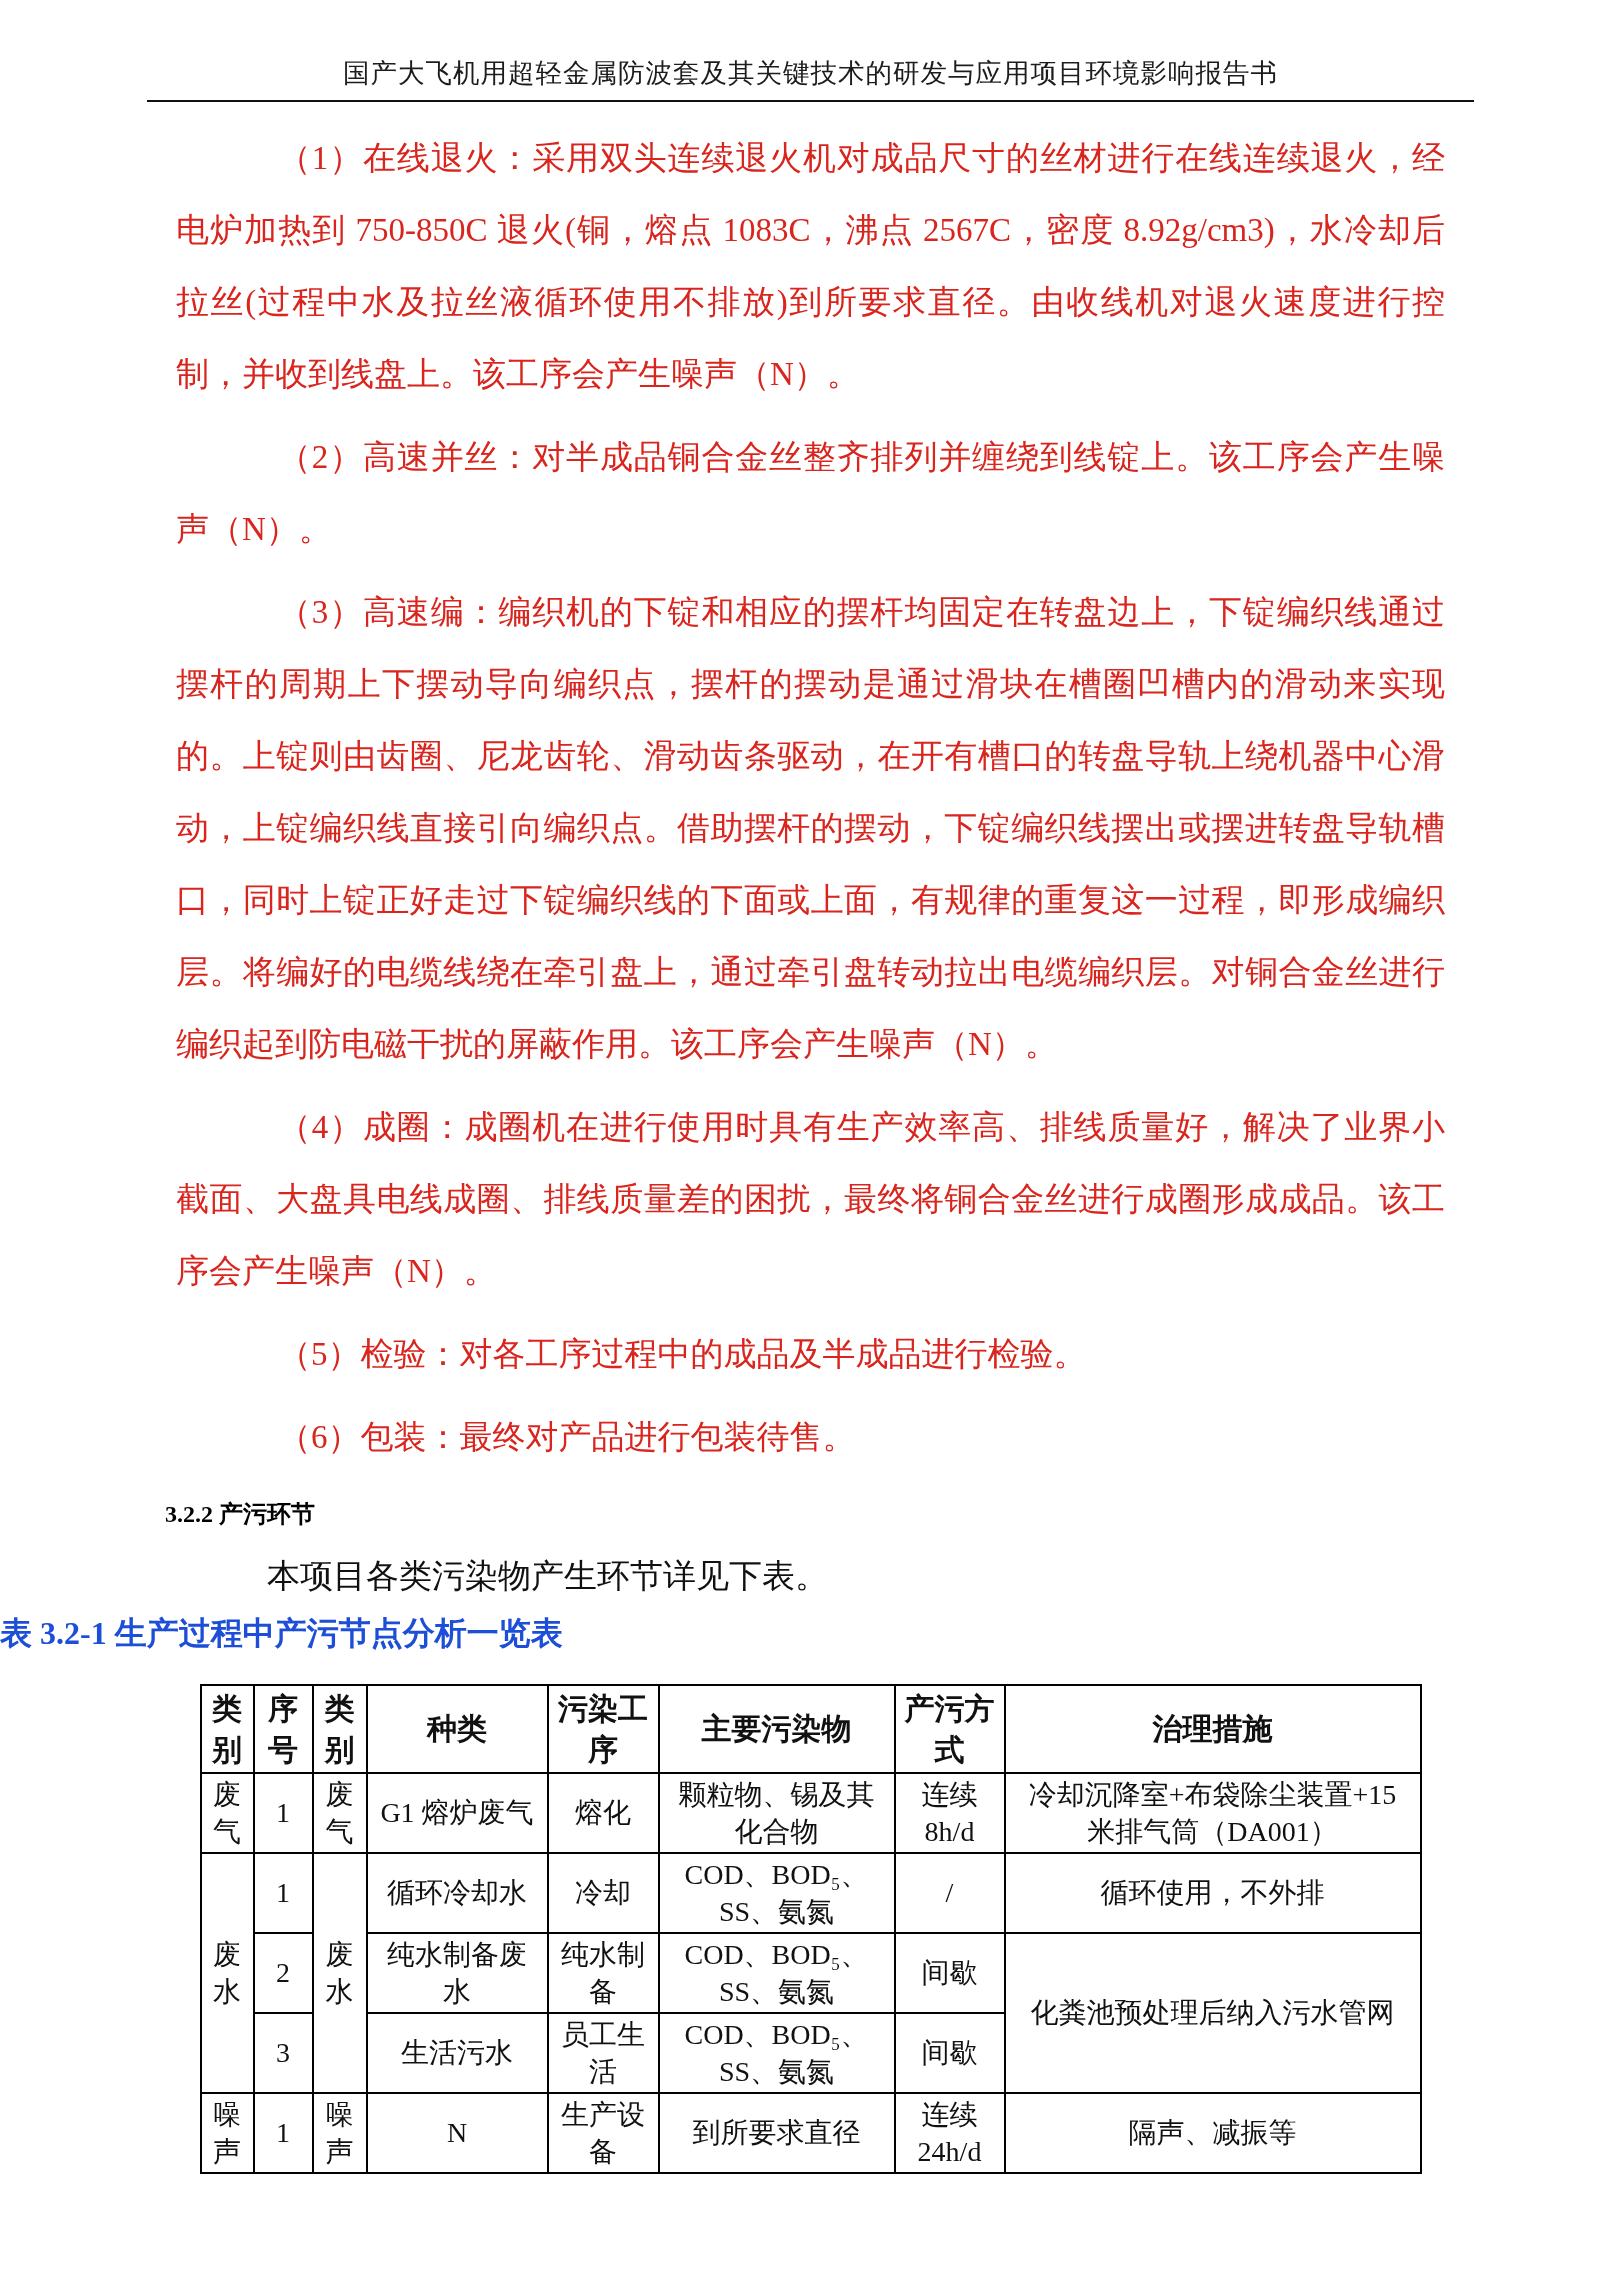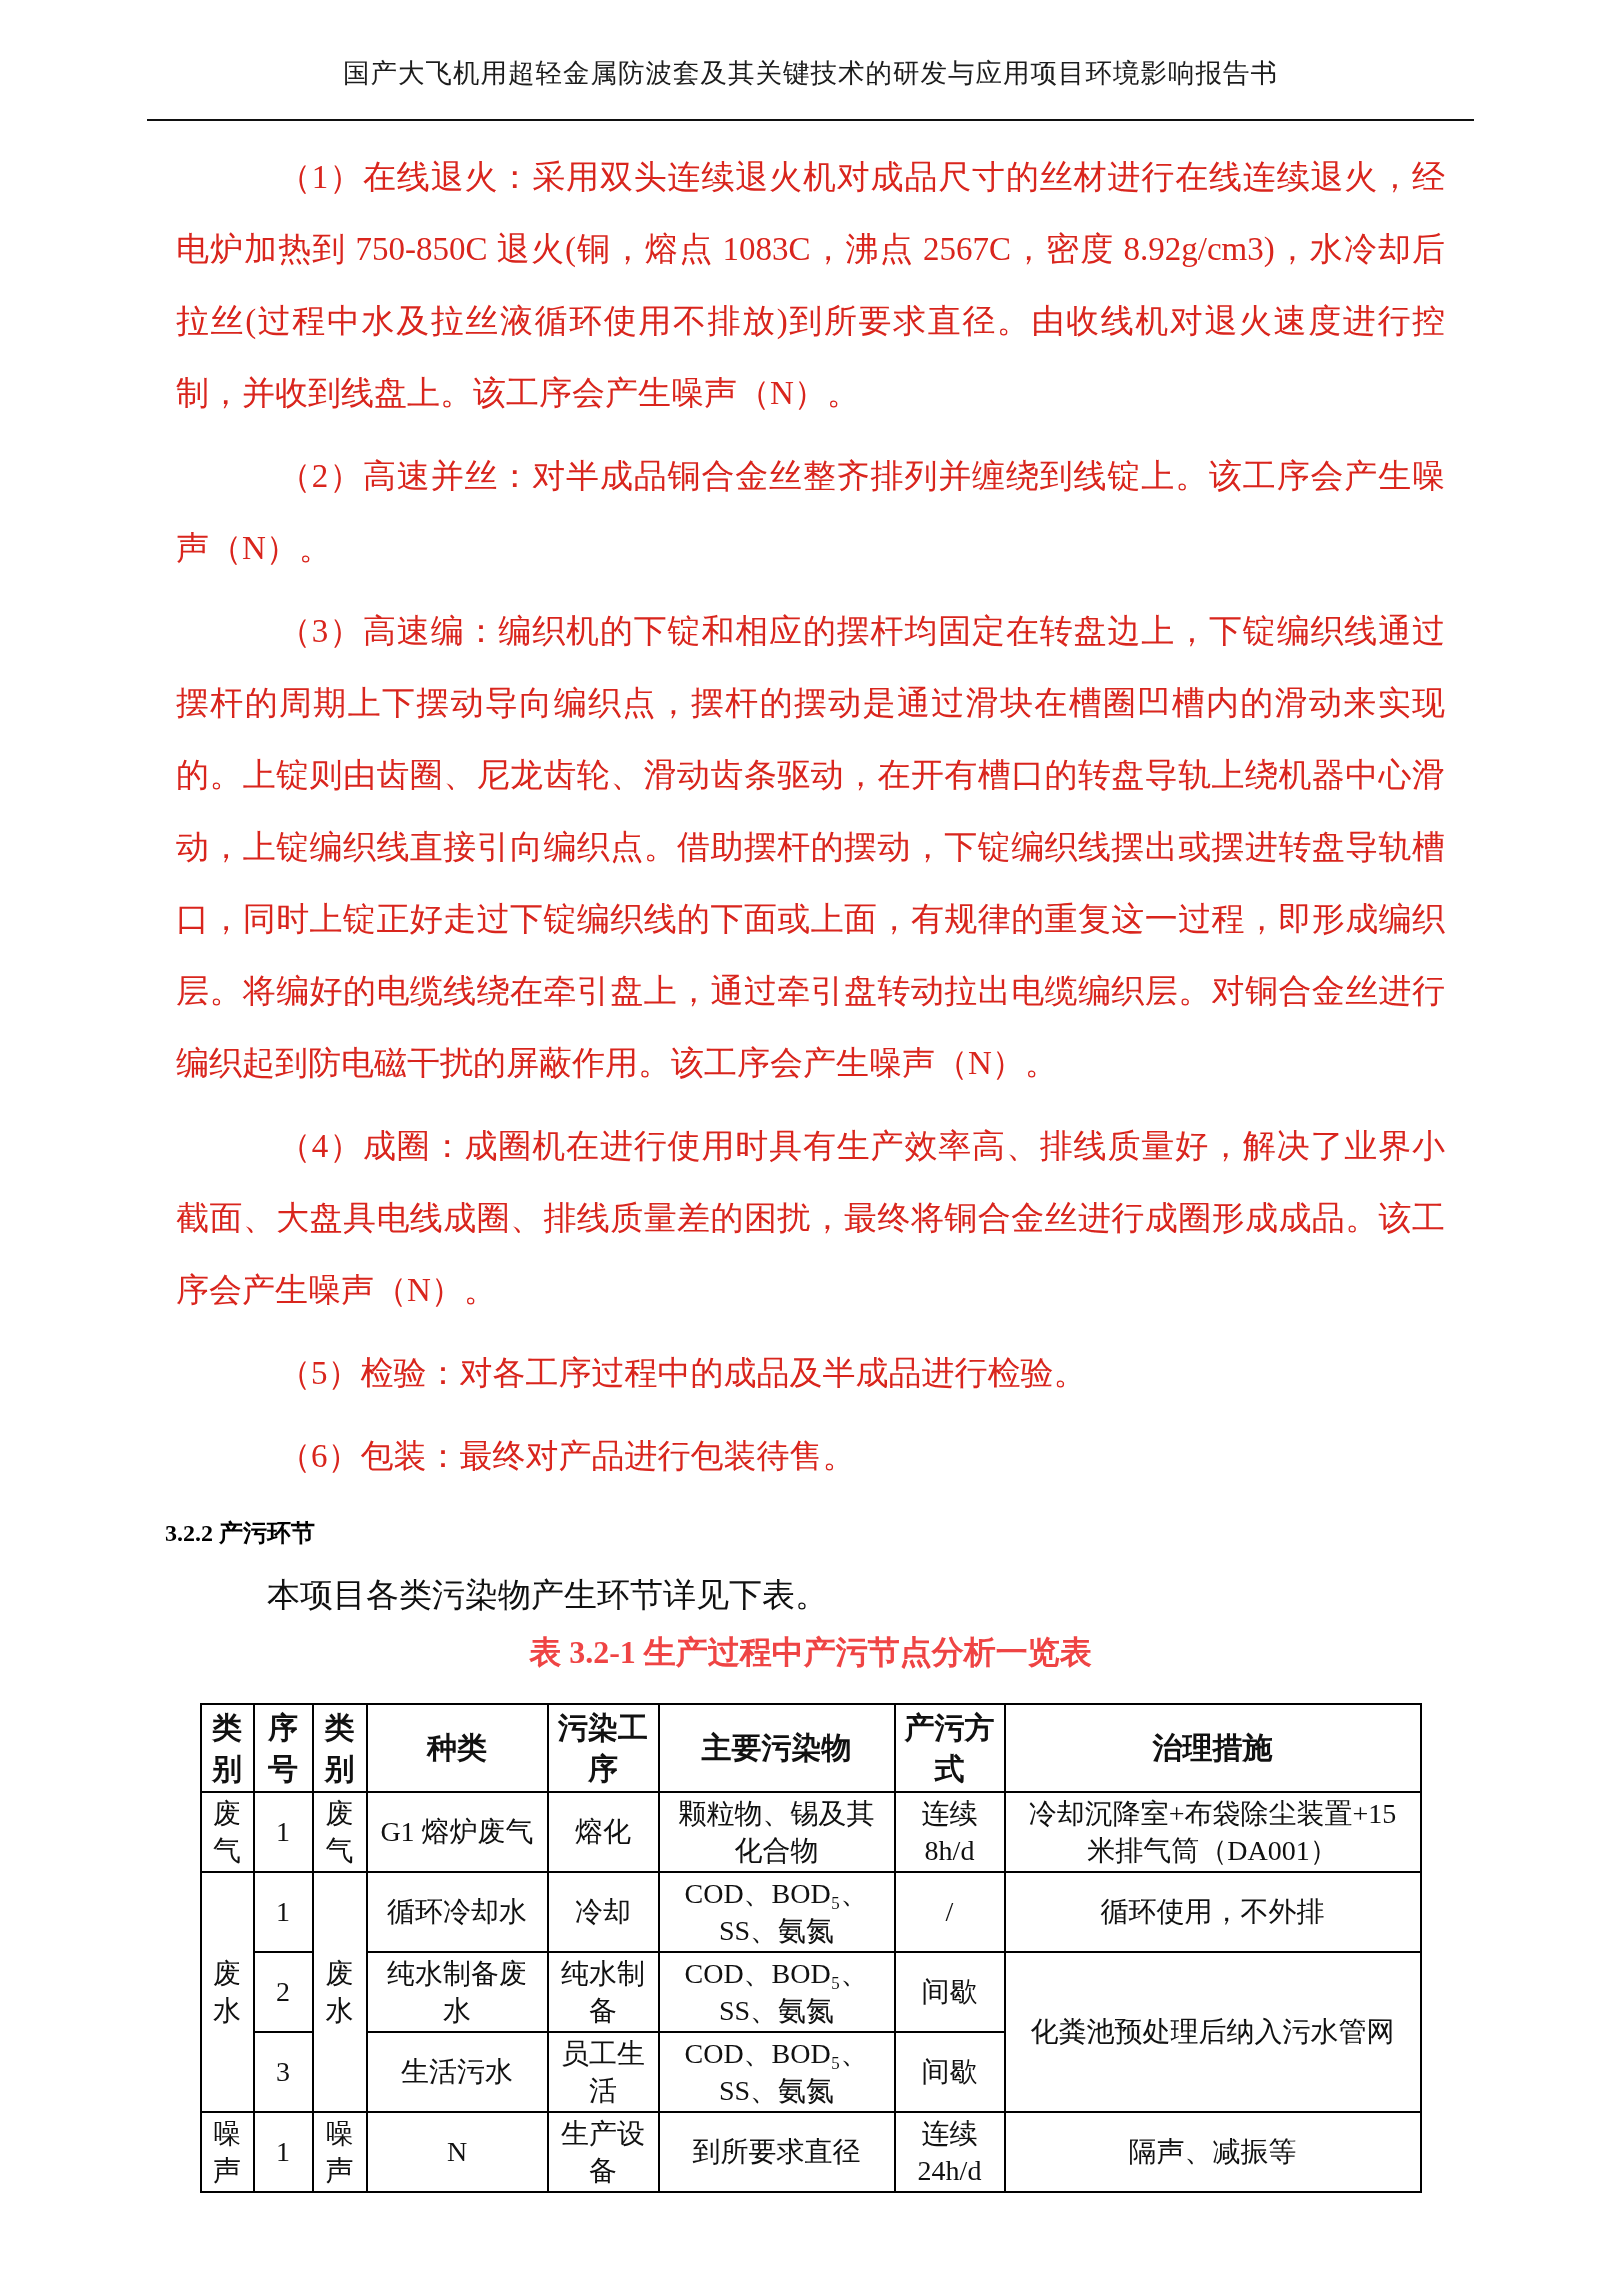--- a/index.html
+++ b/index.html
@@ -11,21 +11,21 @@
     background:#ffffff;
     font-family:"Liberation Serif","DejaVu Serif",serif;
     color:#1a1a1a;
     overflow:hidden;
   }
   .doc-header{
     margin:55px 147px 0 147px;
     text-align:center;
     font-size:26.5px;
     color:#1c1c1c;
-    padding-bottom:28px;
+    padding-bottom:9px;
     border-bottom:2px solid #111;
     letter-spacing:1px;
   }
   .content{
     margin:19.6px 165px 0 165px;
     font-size:33px;
     line-height:72px;
     text-align:justify;
     color:#d9251d;
   }
@@ -42,24 +42,23 @@
   }
   .intro{
     margin:2px 165px 0 165px;
     font-size:33px;
     color:#111;
     text-indent:102px;
     line-height:63px;
   }
   .table-title{
     margin:3.9px 0 27.4px 0;
-    text-align:center;
     font-size:32px;
     font-weight:bold;
-    color:#ef4444;
+    color:#1d4ed8;
   }
   table.pollution{
     margin:0 auto;
     border-collapse:collapse;
     table-layout:fixed;
     width:1219px;
     color:#111;
   }
   table.pollution th,
   table.pollution td{

